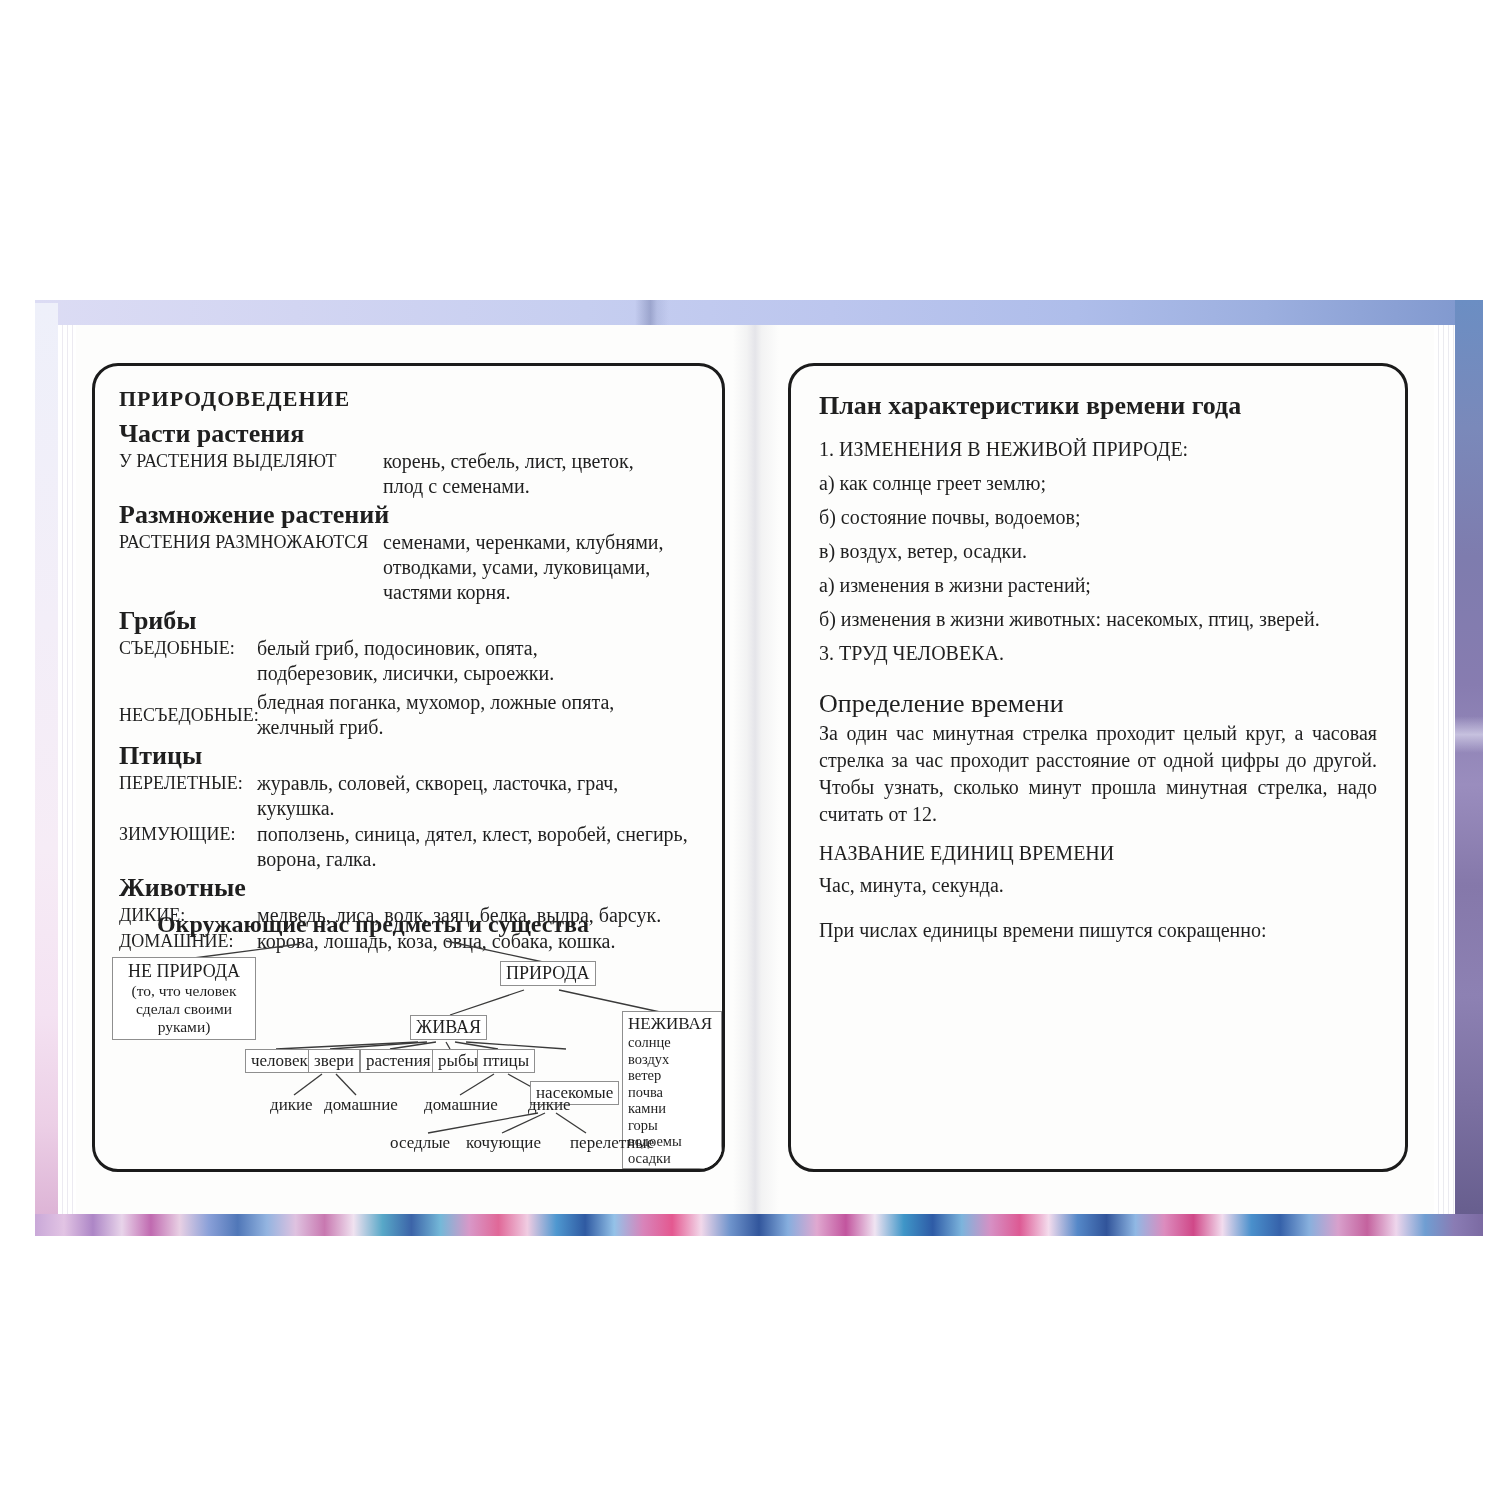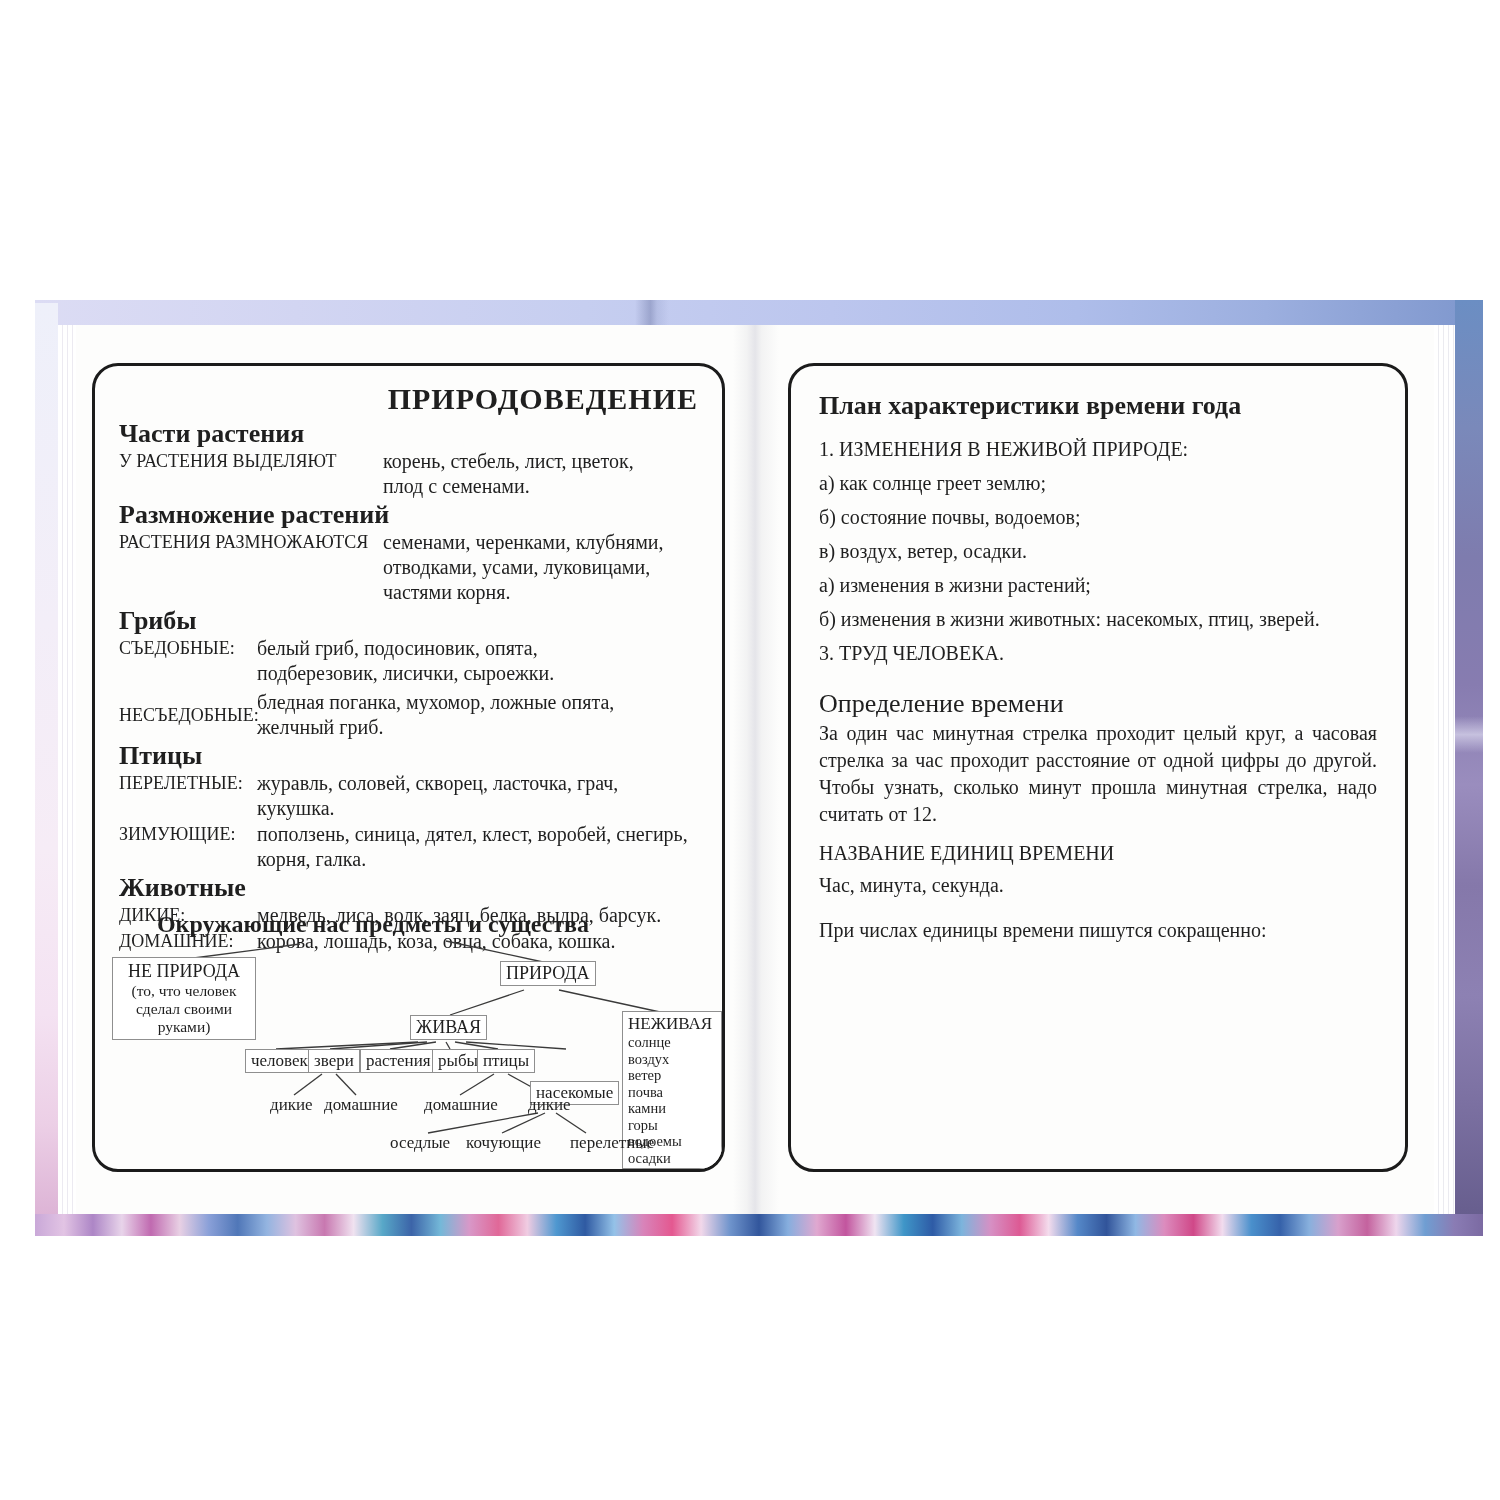--- a/index.html
+++ b/index.html
@@ -36,21 +36,21 @@
   .edge-right{position:absolute;left:1399px;top:25px;width:21px;height:889px;
     background:repeating-linear-gradient(90deg,#ffffff 0 4px,#ebebf0 4px 5px);}
   .spine{position:absolute;left:698px;top:25px;width:46px;height:889px;
     background:linear-gradient(90deg,rgba(0,0,0,0) 0%,rgba(120,122,140,.08) 30%,rgba(165,165,185,.28) 48%,rgba(120,122,140,.08) 62%,rgba(0,0,0,0) 100%);}
   
   .frame{position:absolute;top:63px;height:803px;border:3px solid #1b1b1b;border-radius:26px;background:transparent;}
   .frame-left{left:57px;width:627px;overflow:hidden;}
   .frame-right{left:753px;width:614px;}
   
   .lp-inner{padding:16px 24px 0 24px;}
-  .lp-title{text-align:right;font-size:30px;line-height:34px;font-weight:700;letter-spacing:1px;margin-bottom:4px;}
+  .lp-title{text-align:left;font-size:22px;line-height:34px;font-weight:700;letter-spacing:1px;margin-bottom:4px;}
   .sec-h{font-size:26px;line-height:28px;font-weight:700;margin-top:2px;}
   .row{display:flex;margin-top:1px;}
   .row .lbl{font-size:18px;line-height:25px;flex:0 0 auto;}
   .row-wide .lbl{width:264px;}
   .row-narrow .lbl{width:138px;}
   .row .val{font-size:20px;line-height:25px;}
   .gap4{margin-top:4px;align-items:center;}
   
   .diagram{position:absolute;left:3px;top:545px;width:618px;height:255px;font-size:17px;}
   .dg-title{position:absolute;left:0;top:0;width:550px;text-align:center;font-size:24px;font-weight:700;}
@@ -142,21 +142,21 @@
           <div class="row row-narrow">
             <div class="lbl">ПЕРЕЛЕТНЫЕ:</div>
             <div class="val">
               <div>журавль, соловей, скворец, ласточка, грач, кукушка.</div>
             </div>
           </div>
           <div class="row row-narrow">
             <div class="lbl">ЗИМУЮЩИЕ:</div>
             <div class="val">
               <div>поползень, синица, дятел, клест, воробей, снегирь,</div>
-              <div>корня, галка.</div>
+              <div>ворона, галка.</div>
             </div>
           </div>
         </div>
 
         <div class="sec">
           <div class="sec-h">Животные</div>
           <div class="row row-narrow">
             <div class="lbl">ДИКИЕ:</div>
             <div class="val">
               <div>медведь, лиса, волк, заяц, белка, выдра, барсук.</div>

